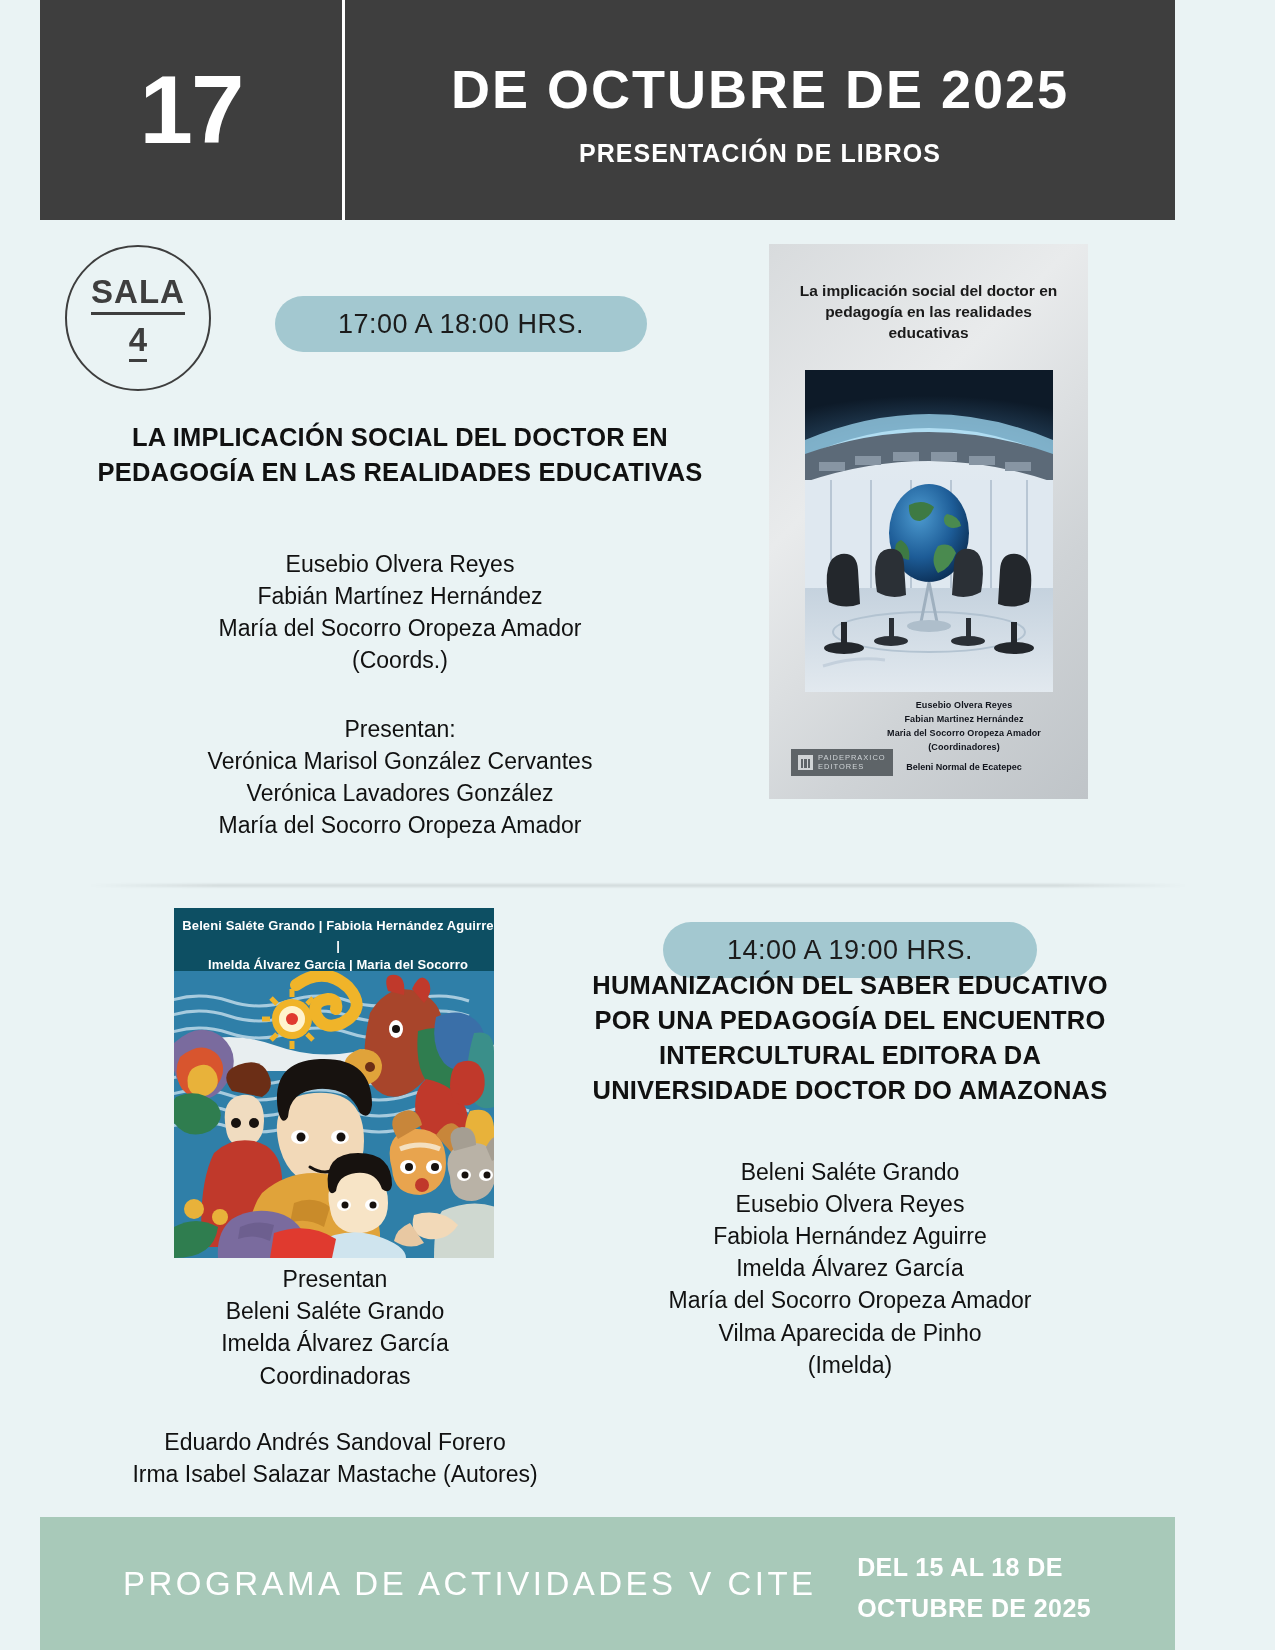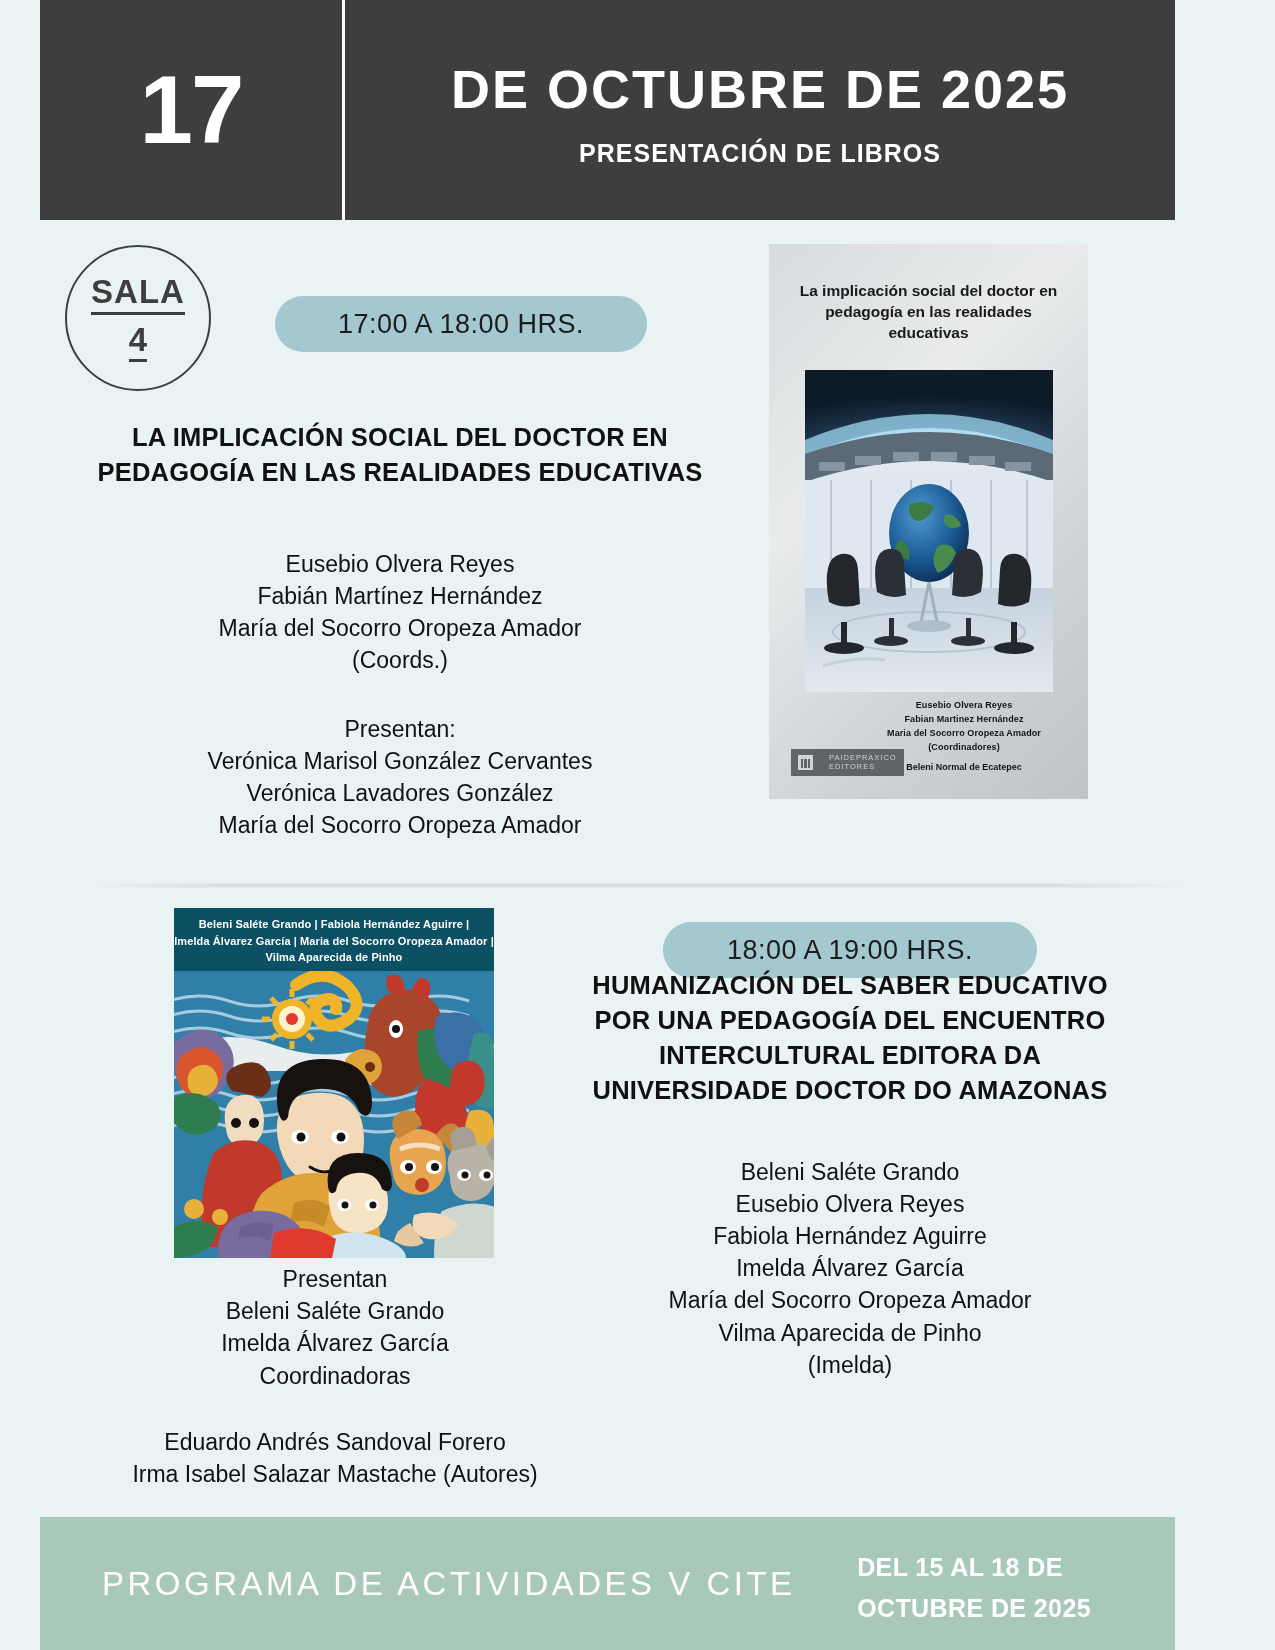--- a/index.html
+++ b/index.html
@@ -185,21 +185,21 @@
     font-size: 9px;
     font-weight: bold;
     color: #11141c;
   }
   .cover1-pub {
     position: absolute;
     left: 22px;
     top: 505px;
     display: flex;
     align-items: center;
-    gap: 16px;
+    gap: 5px;
     background: #5e6468;
     padding: 4px 7px;
   }
   .cover1-pub-mark {
     width: 15px; height: 15px;
     background: #d0d4d6;
     display: flex; align-items: flex-end; justify-content: space-around;
     padding: 2px 2px;
   }
   .cover1-pub-mark i { display:block; width:2.5px; height: 9px; background: #5e6468; }
@@ -227,21 +227,21 @@
     background: #0d4f63;
   }
   .cover2-band {
     position: absolute;
     left: 0; top: 0; right: 0; height: 63px;
     background: #0d4f63;
     color: #ffffff;
     text-align: center;
     padding-top: 8px;
   }
-  .cover2-names { font-size: 11px; line-height: 1.5; font-weight: bold; letter-spacing: 0.1px; }
+  .cover2-names { font-size: 13px; line-height: 1.5; font-weight: bold; letter-spacing: 0.1px; padding-left: 8px; }
   .cover2-role { font-size: 7.3px; font-weight: bold; margin-top: 5px; letter-spacing: 0.6px; }
   .cover2-art { position: absolute; left:0; top: 63px; right: 0; bottom: 0; overflow: hidden; }
 
   
   .sec2-left {
     position: absolute;
     left: 85px;
     top: 1263px;
     width: 500px;
     text-align: center;
@@ -264,20 +264,21 @@
   
   .footer {
     position: absolute;
     left: 40px;
     top: 1517px;
     width: 1135px;
     height: 133px;
     background: #a8c9b9;
     display: flex;
     align-items: center;
+    padding-left: 21px;
   }
   .footer-title {
     color: #ffffff;
     font-size: 33px;
     letter-spacing: 3.5px;
     margin-left: 62px;
     font-weight: normal;
   }
   .footer-dates {
     position: absolute;
@@ -565,21 +566,21 @@
       </g>
       <g fill="#e8b23a">
         <circle cx="20" cy="238" r="10"></circle>
           <circle cx="46" cy="246" r="8"></circle>
       </g>
     </svg>
   </div>
 </div>
 
 <div class="time-pill time-pill-2">
-  <span>18:00 A 19:00 HRS.</span>
+  <span>14:00 A 19:00 HRS.</span>
 </div>
 
 <div class="sec2-right">
   <div class="book-title">
     <div>HUMANIZACIÓN DEL SABER EDUCATIVO</div>
     <div>POR UNA PEDAGOGÍA DEL ENCUENTRO</div>
     <div>INTERCULTURAL EDITORA DA</div>
     <div>UNIVERSIDADE DOCTOR DO AMAZONAS</div>
   </div>
   <div class="sec2-people">

